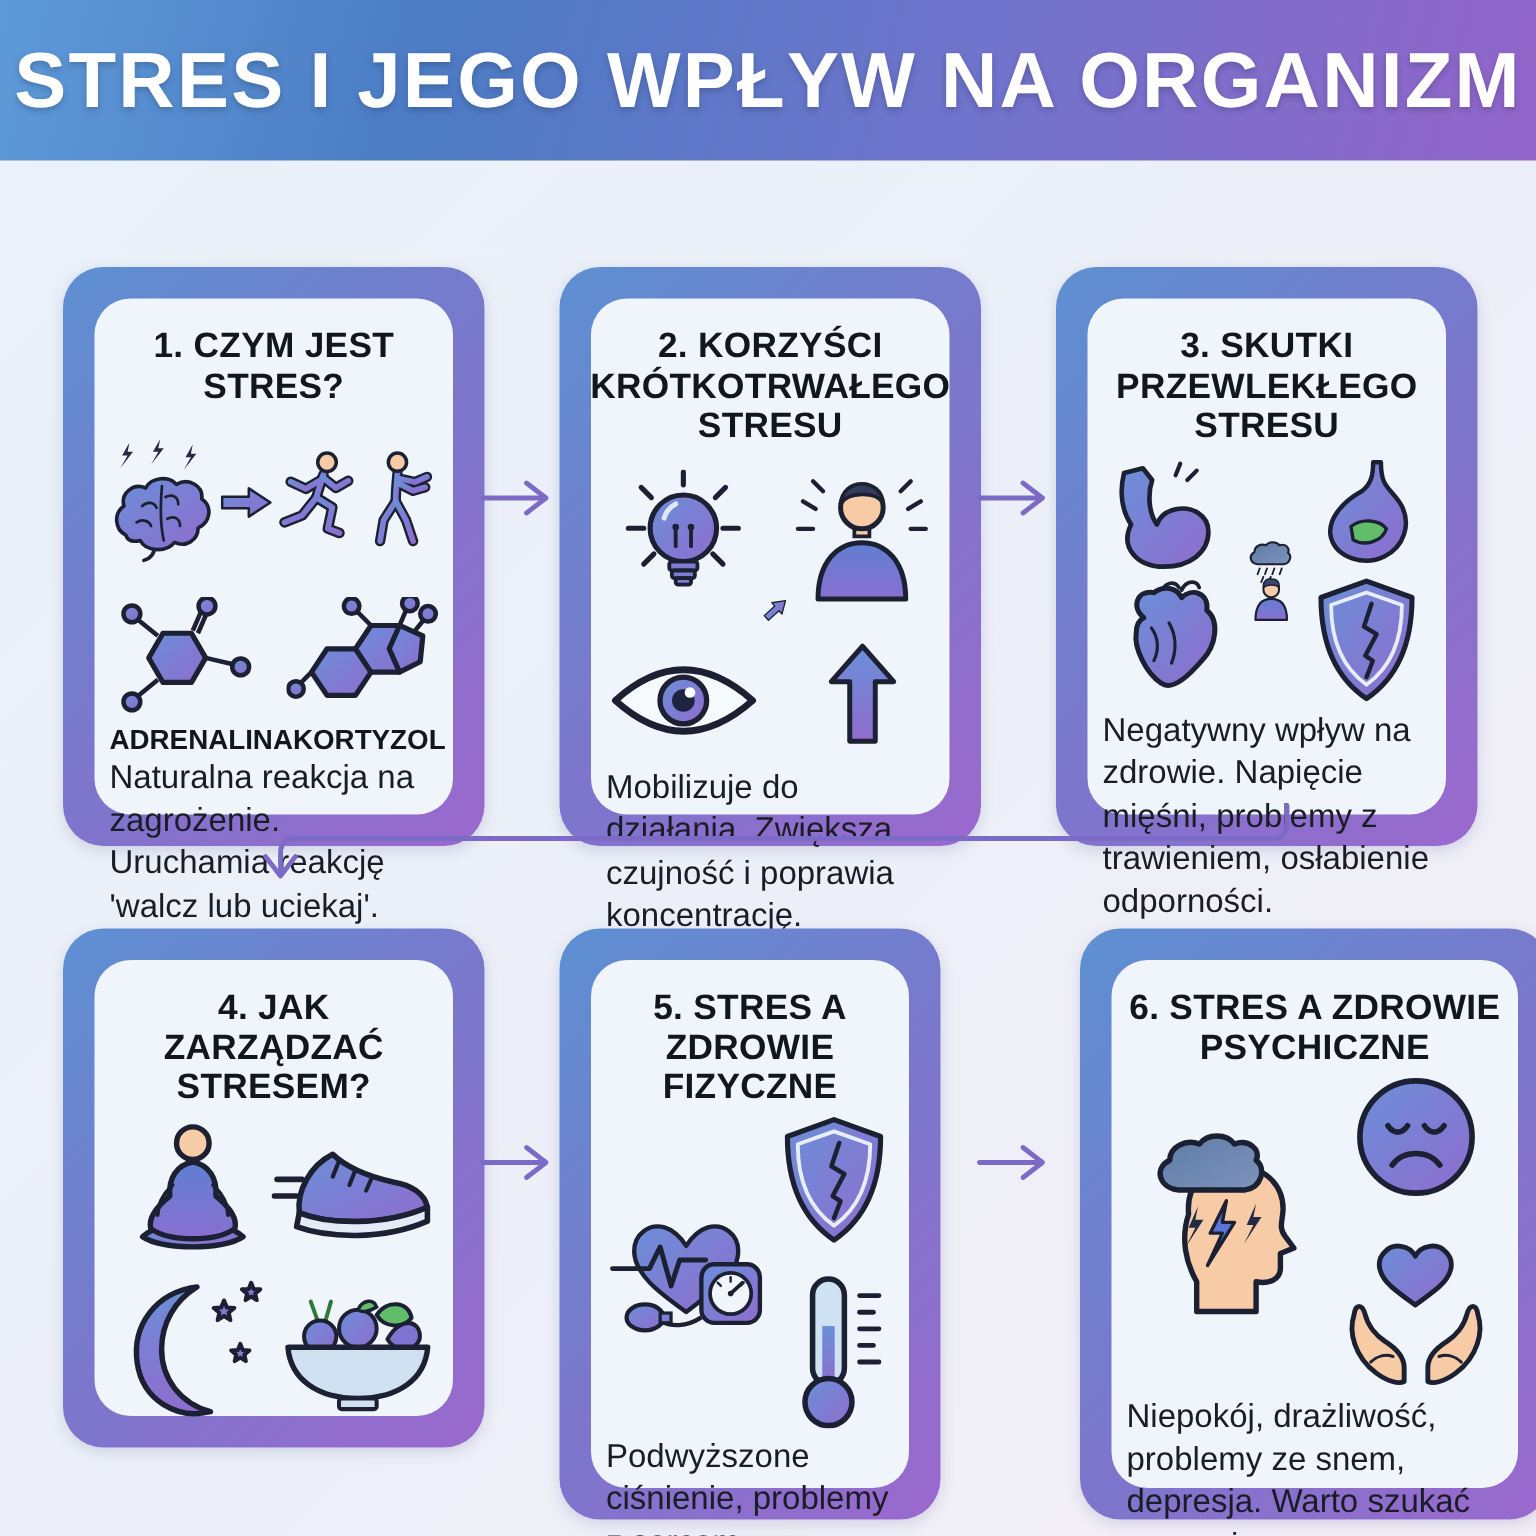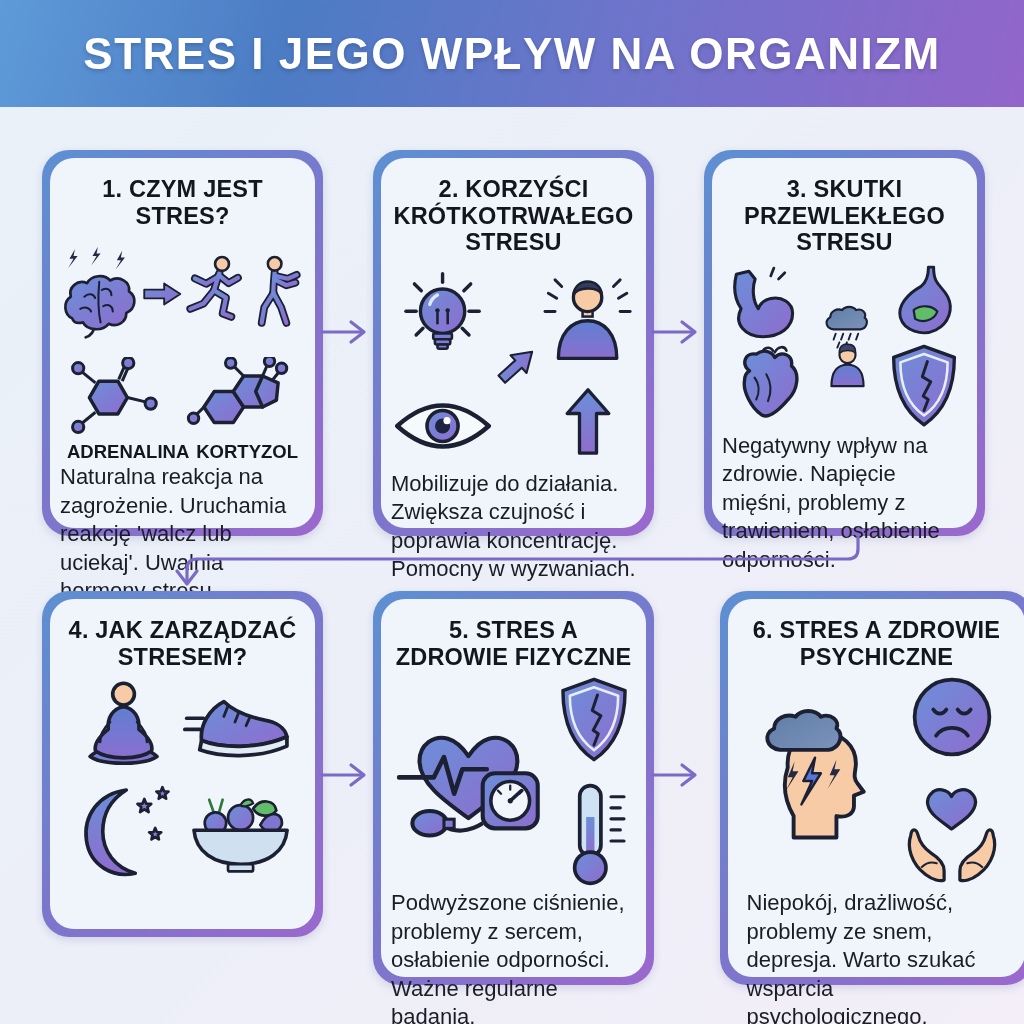--- a/index.html
+++ b/index.html
@@ -4,39 +4,39 @@
 <style>
   html,body { margin:0; padding:0; }
   body { width:1024px; height:1024px; overflow:hidden;
          font-family:"Liberation Sans", sans-serif; }
   .page { position:relative; width:1024px; height:1024px;
           background:linear-gradient(135deg,#e9f1f9 0%,#edeff8 55%,#f3eef8 100%); }
 
   .header { position:absolute; top:0; left:0; width:1024px; height:107px;
             background:linear-gradient(105deg,#5e9ad8 0%,#4c7cc4 28%,#6f74cb 62%,#9365ca 100%);
             display:flex; align-items:center; justify-content:center; }
-  .header h1 { margin:0; color:#ffffff; font-size:44px; font-weight:700;
+  .header h1 { margin:0; color:#ffffff; font-size:52px; font-weight:700;
                letter-spacing:1.5px; text-shadow:0 2px 4px rgba(20,30,60,.25); white-space:nowrap; }
 
-  .box { position:absolute; border-radius:27px; padding:8px;
+  .box { position:absolute; border-radius:27px; padding:21px;
          background:linear-gradient(135deg,#5d90d2 0%,#7a77cc 50%,#9b68ce 100%);
-         box-shadow:0 3px 9px rgba(90,100,150,.20); box-sizing:border-box; }
+         box-shadow:0 3px 9px rgba(90,100,150,.20); box-sizing:border-box;margin-top:28px; }
   .box-inner { box-sizing:border-box; width:100%; height:100%; border-radius:24px;
                background:#f0f5fb; display:flex; flex-direction:column; align-items:center;
                padding:14px 10px 14px; }
   .box-title { font-weight:700; font-size:23.5px; line-height:1.13; text-align:center;
                color:#14161f; margin:4px 0 4px; letter-spacing:.2px; }
   .desc { font-size:22px; line-height:1.3; color:#1b1d26;
           margin-top:auto; max-width:260px; }
 
   #box1 { left:42px;  top:150px; width:281px; height:386px; }
   #box2 { left:373px; top:150px; width:281px; height:386px; }
   #box3 { left:704px; top:150px; width:281px; height:386px; }
   #box4 { left:42px;  top:591px; width:281px; height:346px; }
-  #box5 { left:373px; top:591px; width:281px; height:394px; }
+  #box5 { left:373px; top:591px; width:254px; height:394px; }
   #box6 { left:720px; top:591px; width:313px; height:394px; }
 
   .flow { position:absolute; top:0; left:0; pointer-events:none; }
 
   .icons { display:flex; width:100%; justify-content:center; align-items:center; }
   .col { display:flex; flex-direction:column; align-items:center; justify-content:space-around; }
   .b1-wrap { display:flex; flex-direction:column; width:100%; }
   .b1-row1 { display:flex; align-items:center; gap:2px; margin-top:2px; }
   .b1-row2 { display:flex; align-items:flex-end; gap:16px; margin-top:4px; }
   .mol-labels { display:flex; width:100%; justify-content:space-evenly; font-weight:700;

